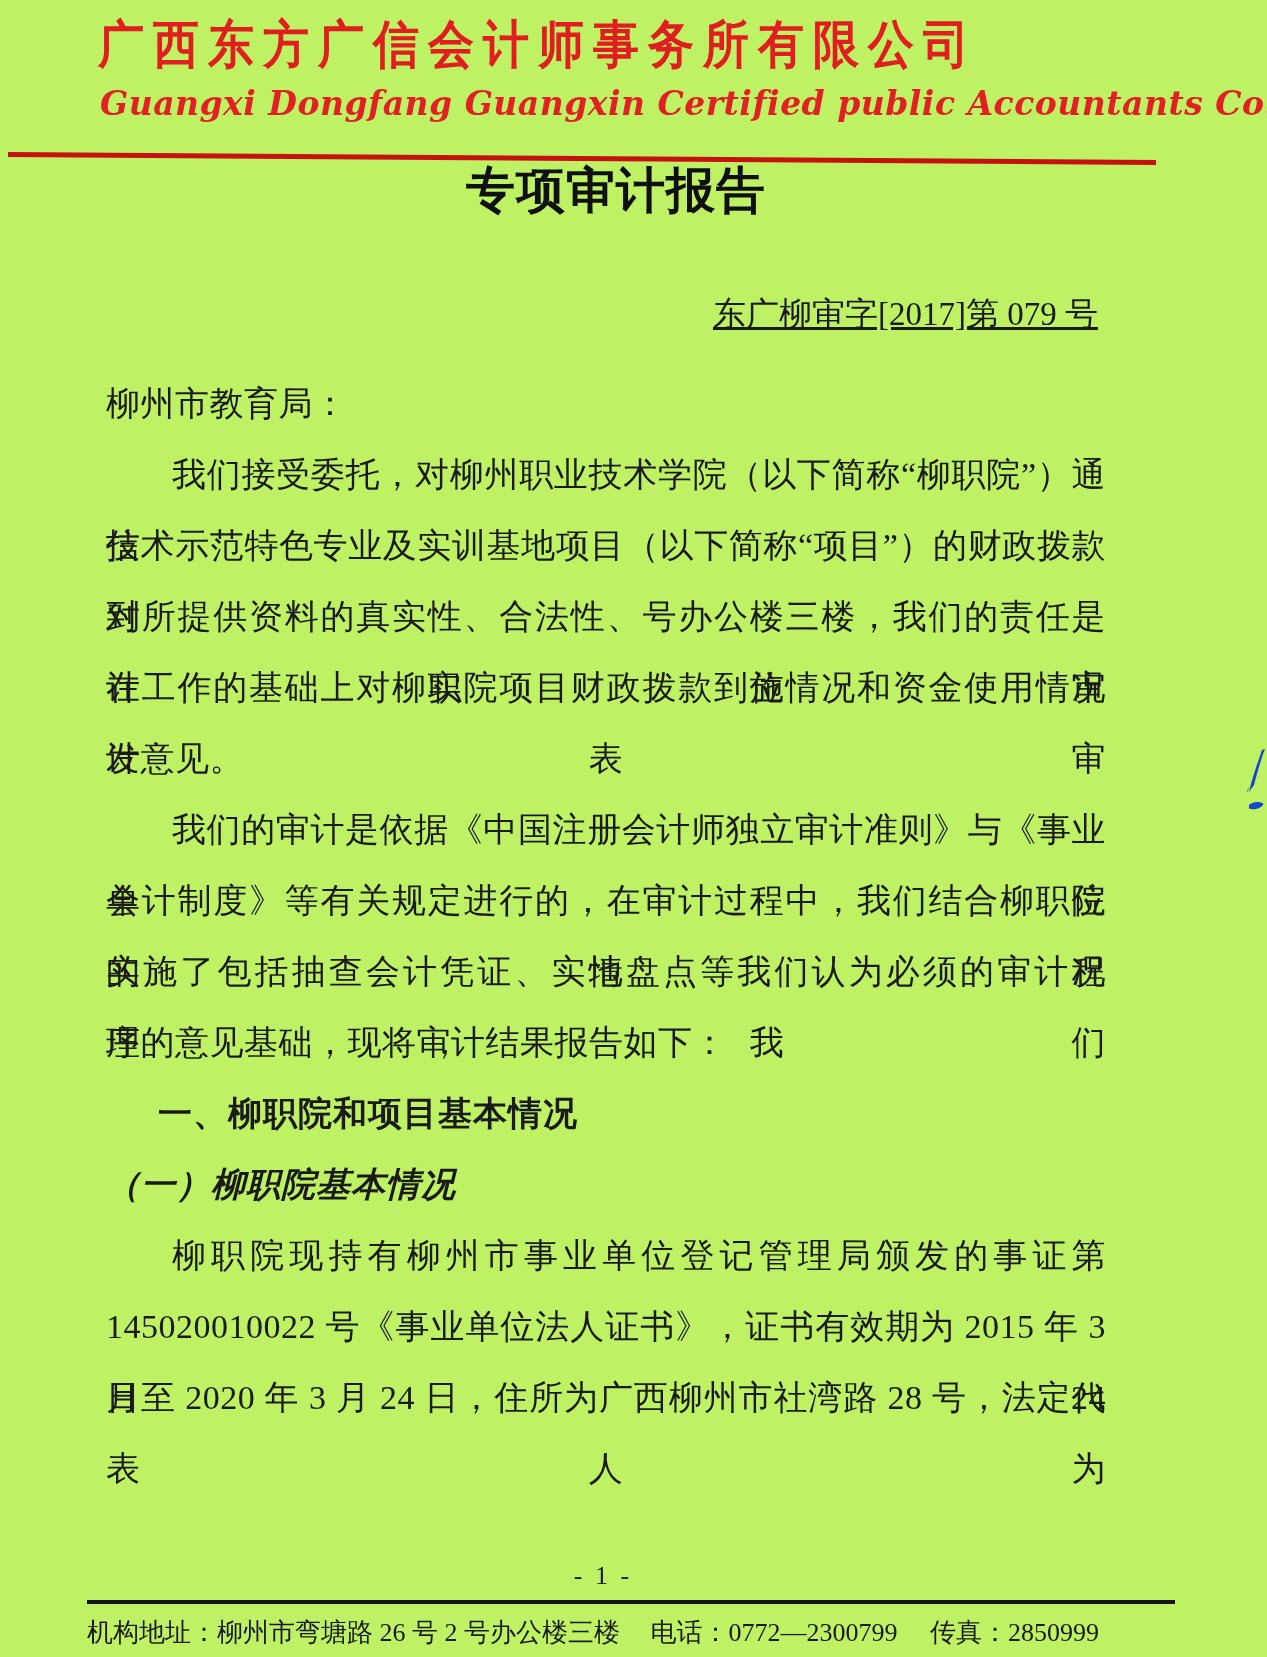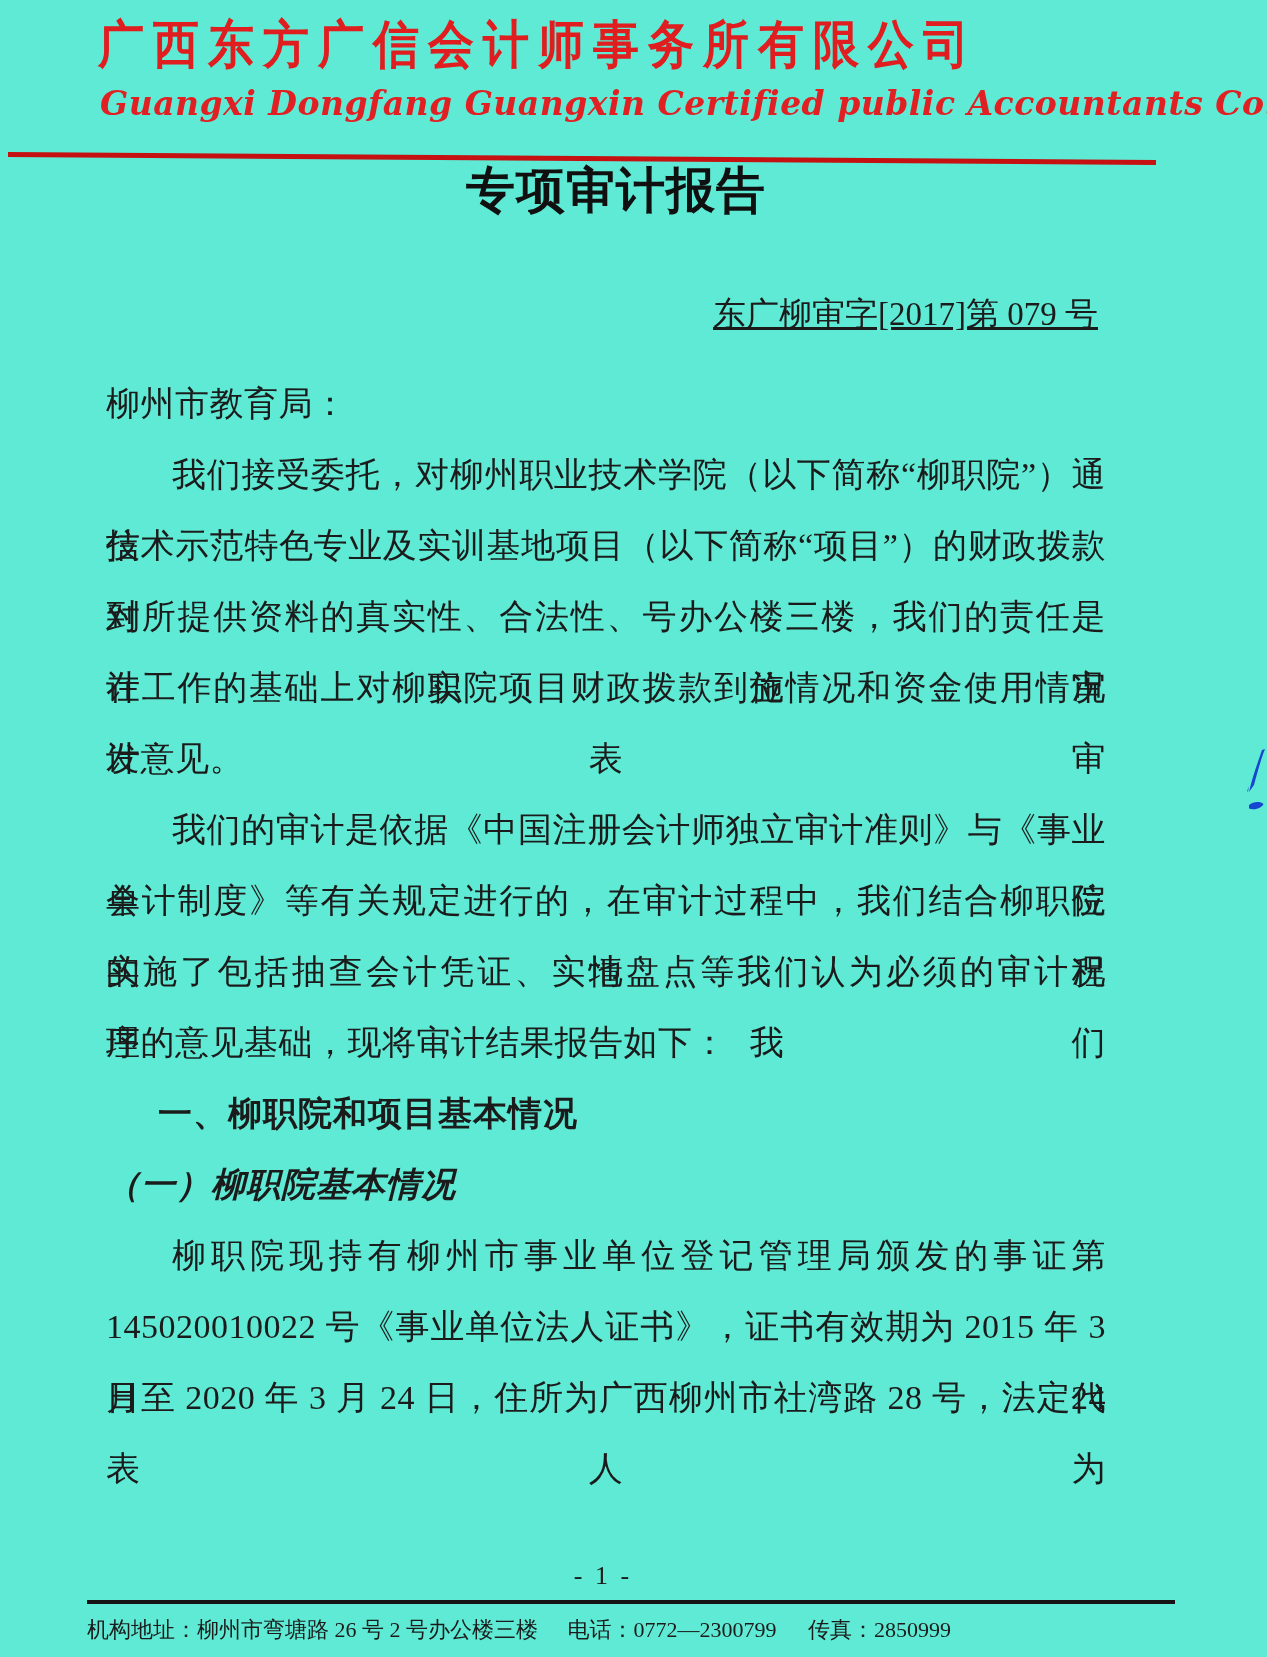--- a/index.html
+++ b/index.html
@@ -1,20 +1,20 @@
 <!DOCTYPE html>
 <html><head>
 <meta charset="utf-8">
 <style>
   html,body{margin:0;padding:0;background:#e9e7e1;}
   .page{
     position:relative;
     width:1267px;height:1657px;
     margin:0 auto;
-    background:#5eead4;
+    background:#bef264;
     overflow:hidden;
     color:#1b1b1b;
     font-family:"Liberation Serif","DejaVu Serif",serif;
   }
   
   .company-cn{
     position:absolute;left:98px;top:10px;
     font-size:46px;font-weight:bold;
     letter-spacing:9px;white-space:nowrap;
     color:#e01d1f;
@@ -66,21 +66,21 @@
   .page-number{
     position:absolute;left:0;top:1561px;width:1206px;
     text-align:center;font-size:26px;letter-spacing:3px;
   }
   .footer-rule{
     position:absolute;left:87px;top:1600px;
     width:1088px;height:4px;background:#151515;
   }
   .footer{
     position:absolute;left:87px;top:1615px;width:1130px;
-    font-size:22px;white-space:nowrap;
+    font-size:26px;white-space:nowrap;
   }
   .footer .gap-a{display:inline-block;width:24px;}
   .footer .gap-b{display:inline-block;width:26px;}
 </style>
 </head>
 <body>
 
 <div class="page">
 
   <header>

